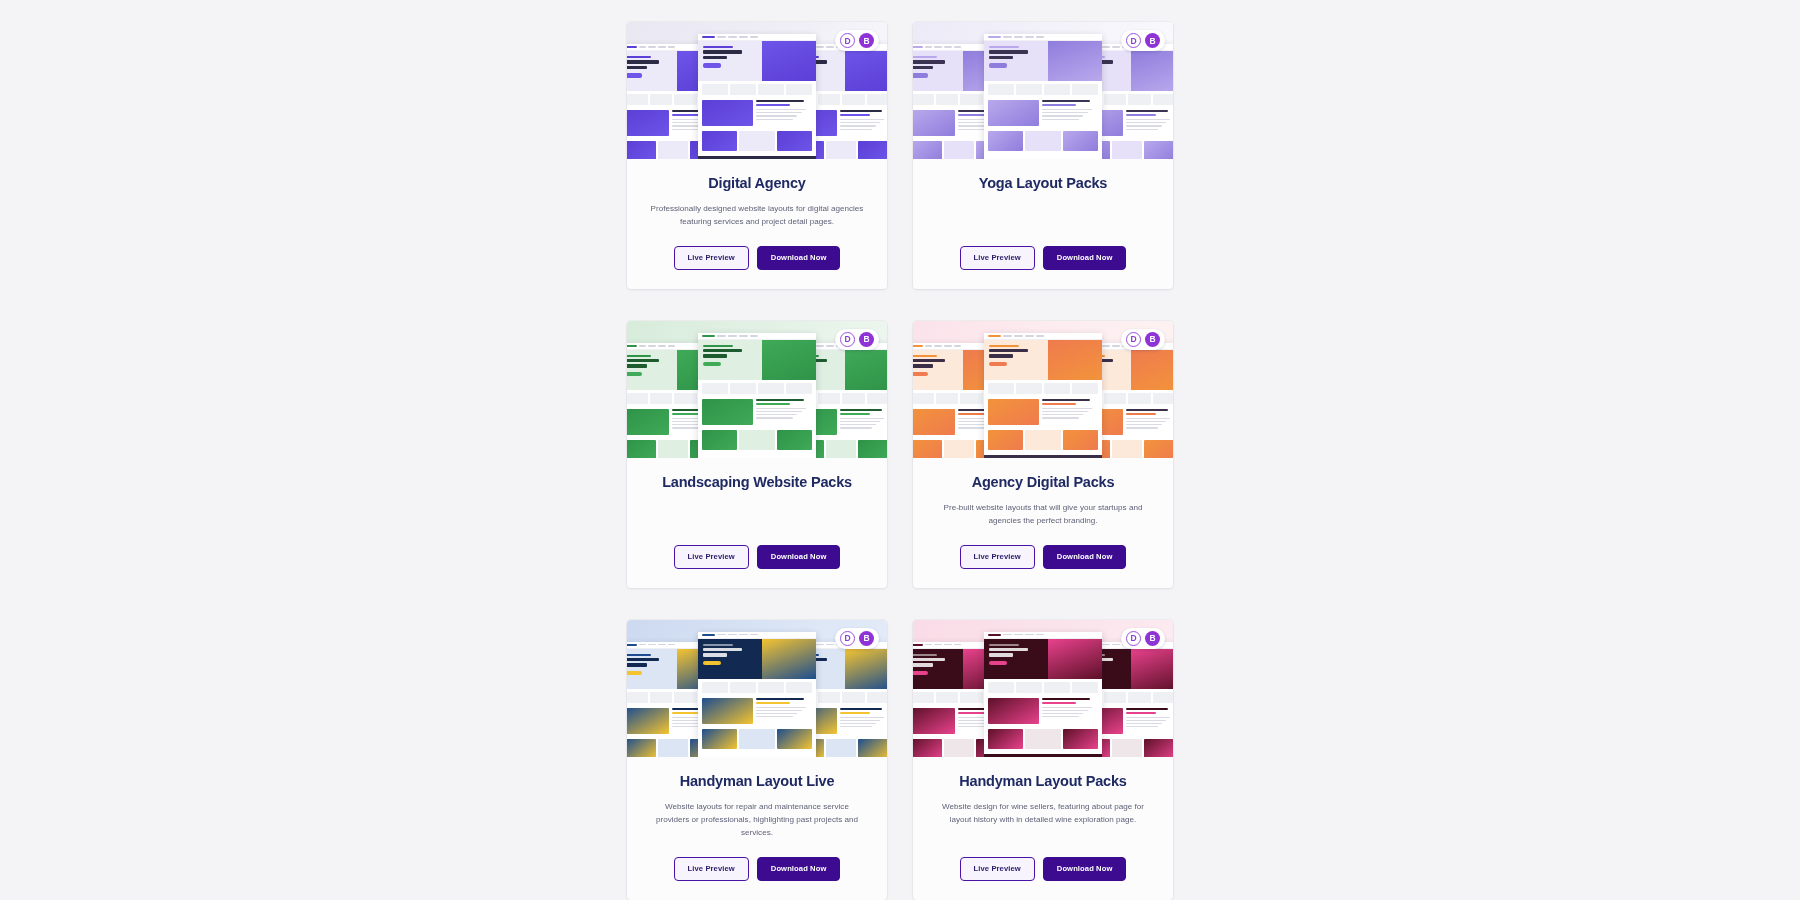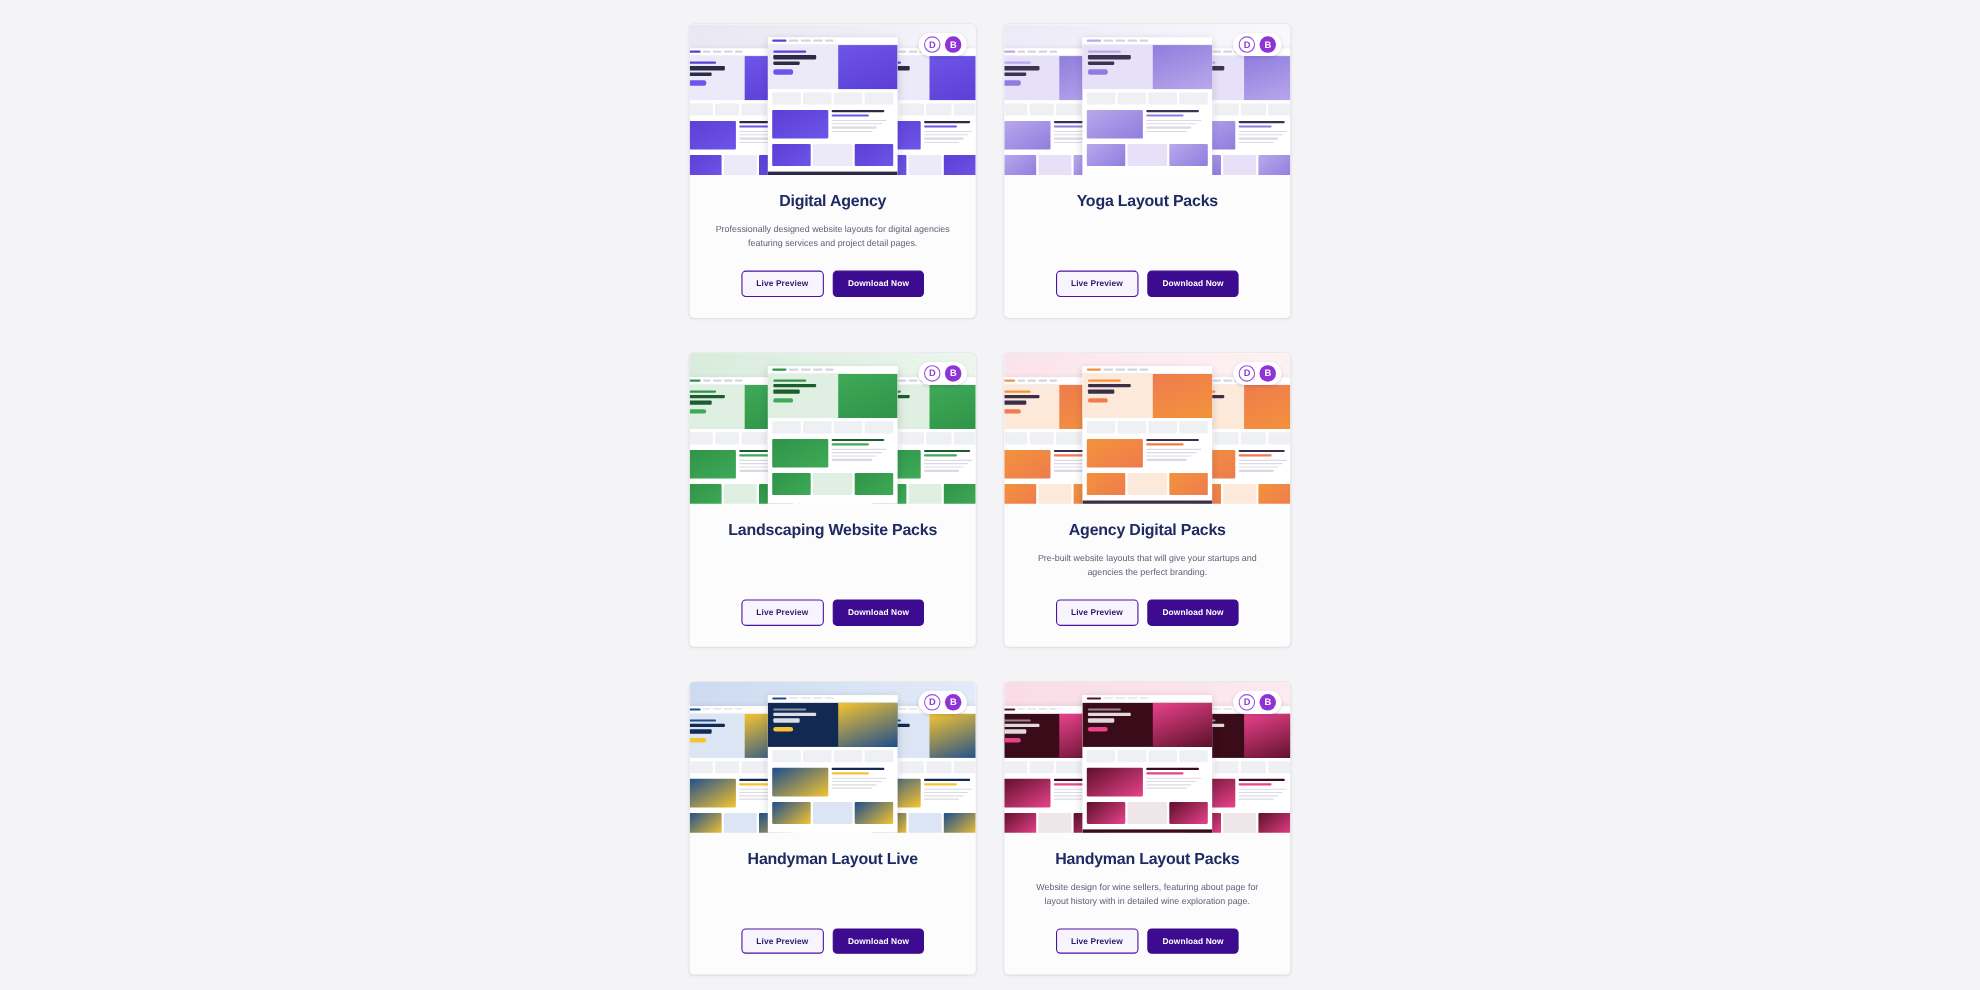--- a/index.html
+++ b/index.html
@@ -831,20 +831,21 @@
             </div>
           </div>
         </div>
         <div class="badges">
           <div class="badge outline">D</div>
           <div class="badge filled">B</div>
         </div>
       </div>
       <div class="body">
         <div class="title">Handyman Layout Live</div>
+        <div class="desc">Website layouts for repair and maintenance service providers or professionals, highlighting past projects and services.</div>
         <div class="actions">
           <button class="btn ghost">Live Preview</button>
           <button class="btn solid">Download Now</button>
         </div>
       </div>
     </div>
     <div class="card">
       <div class="thumb">
         <div class="thumb-bg" style="background: linear-gradient(135deg, rgb(249, 219, 230) 0%, rgb(251, 230, 237) 50%, rgb(253, 243, 246) 100%);"></div>
         <div class="screens">

